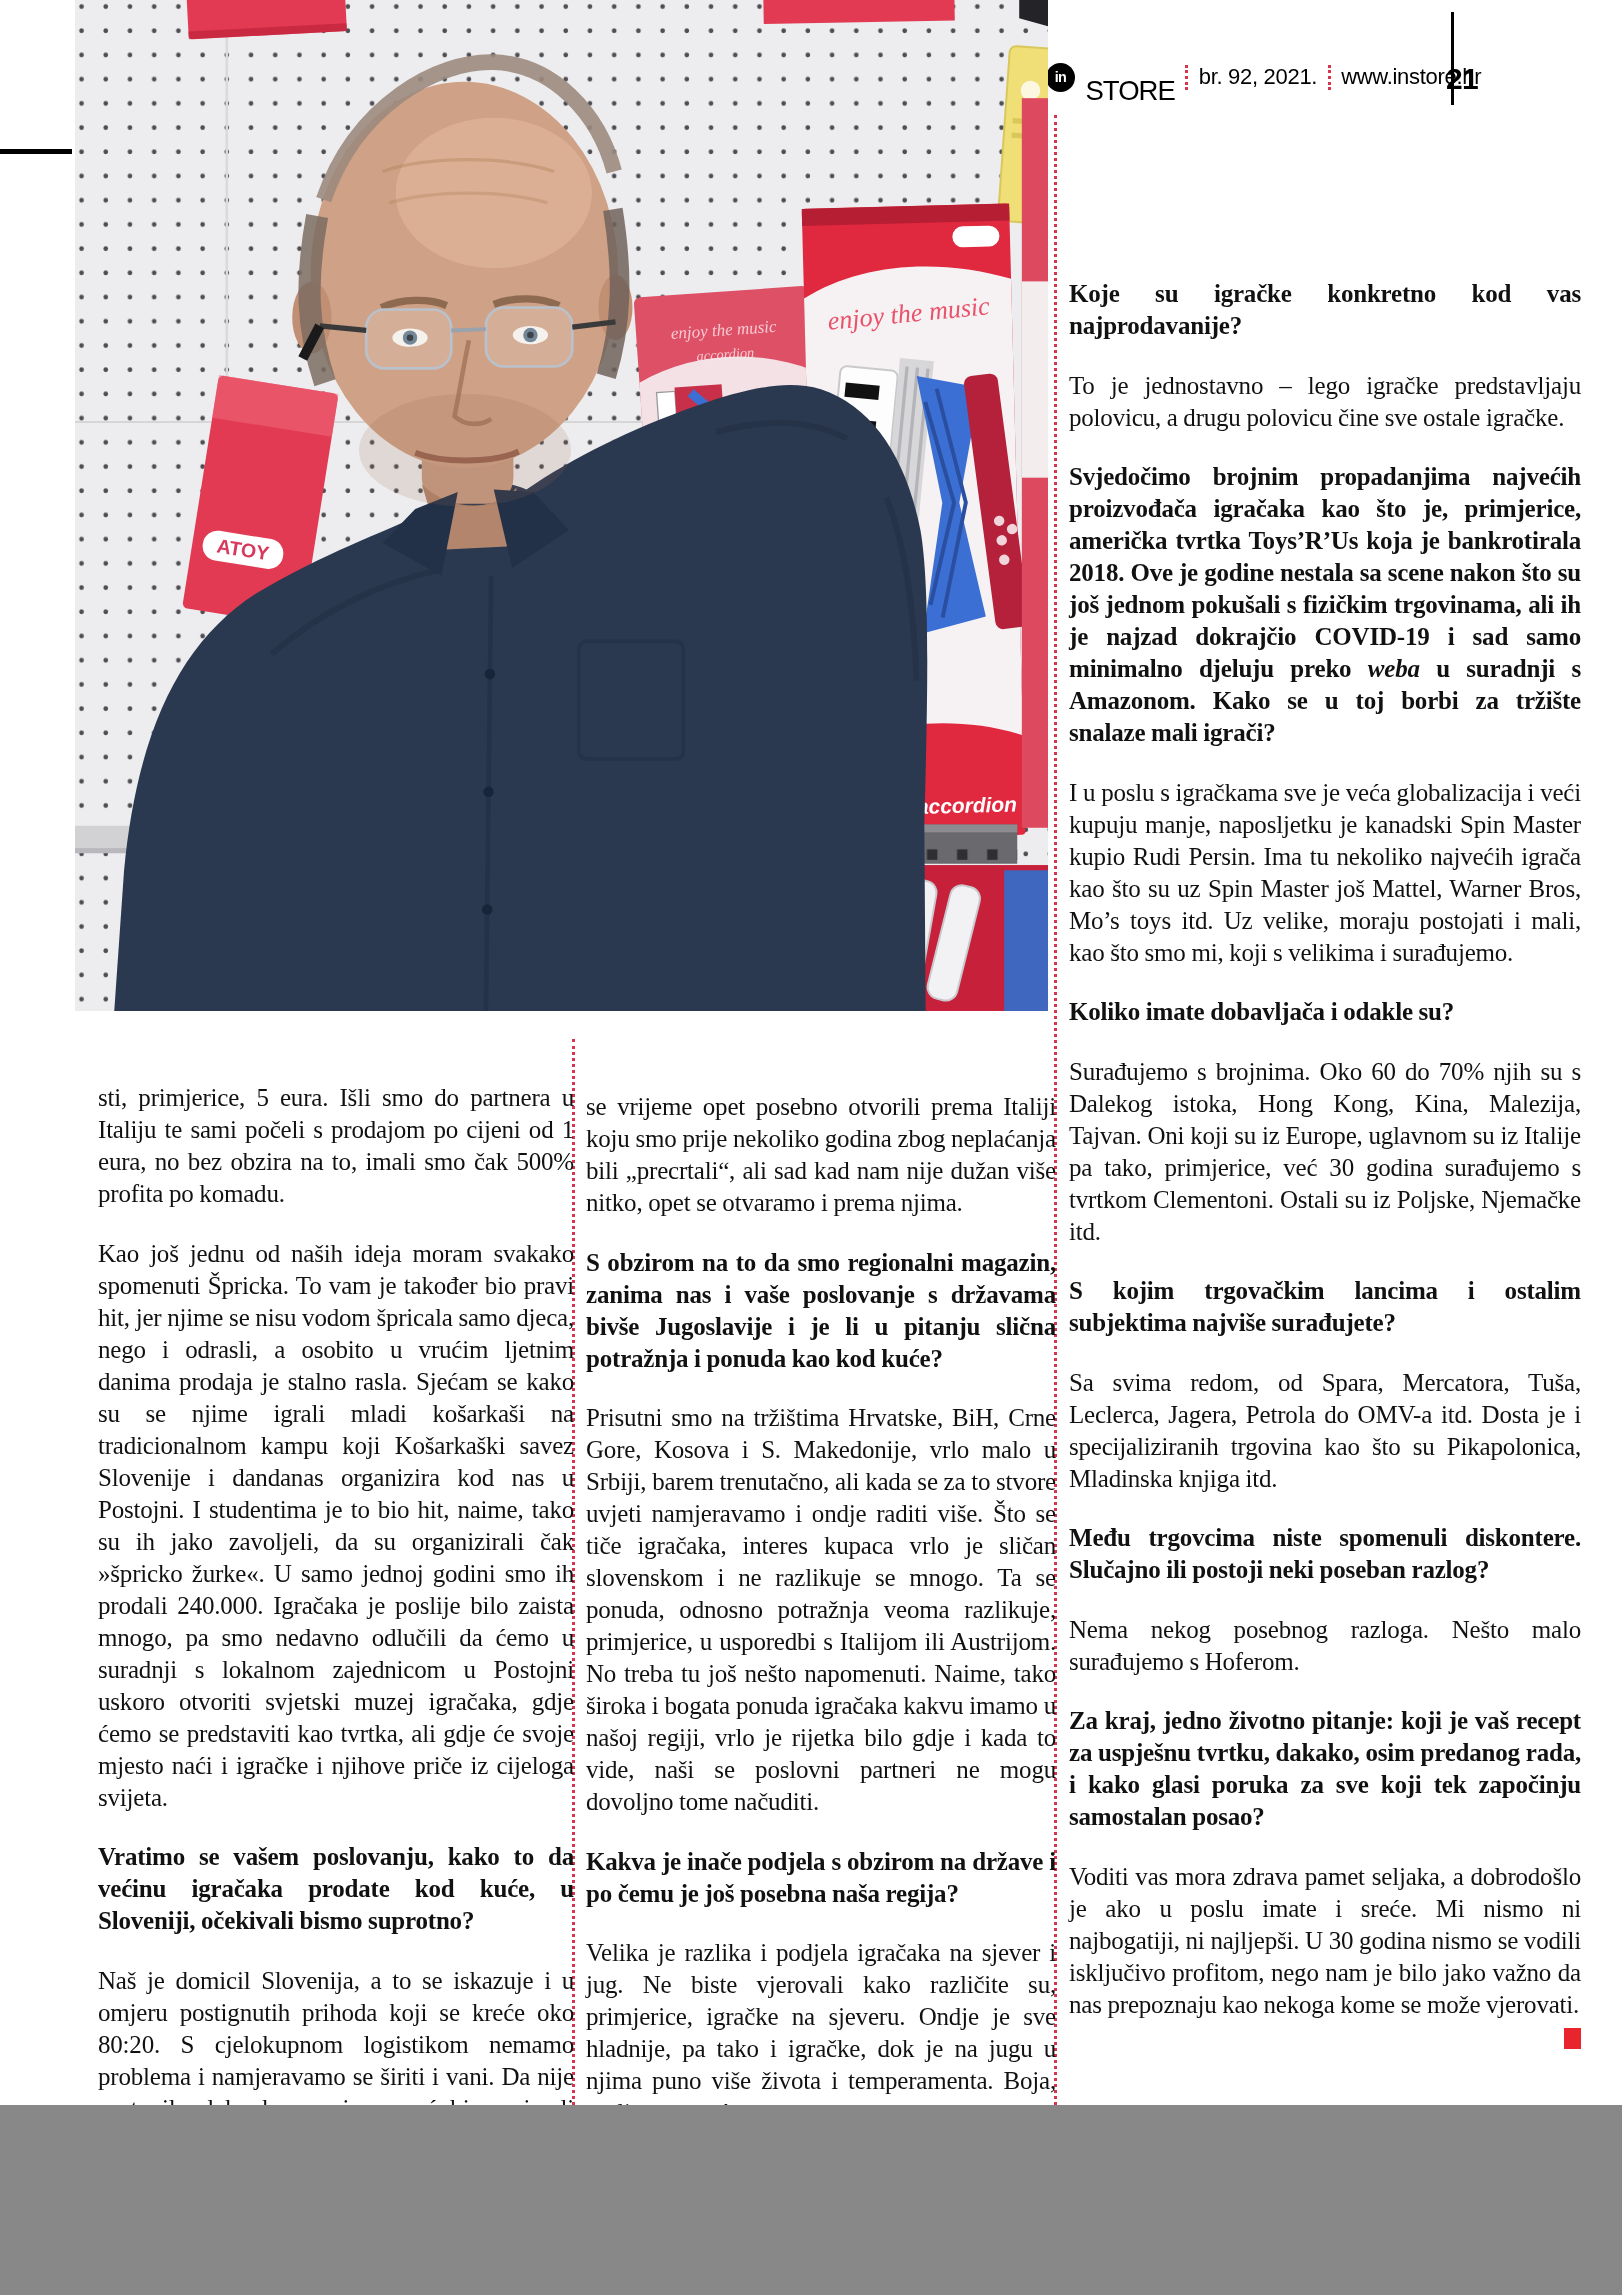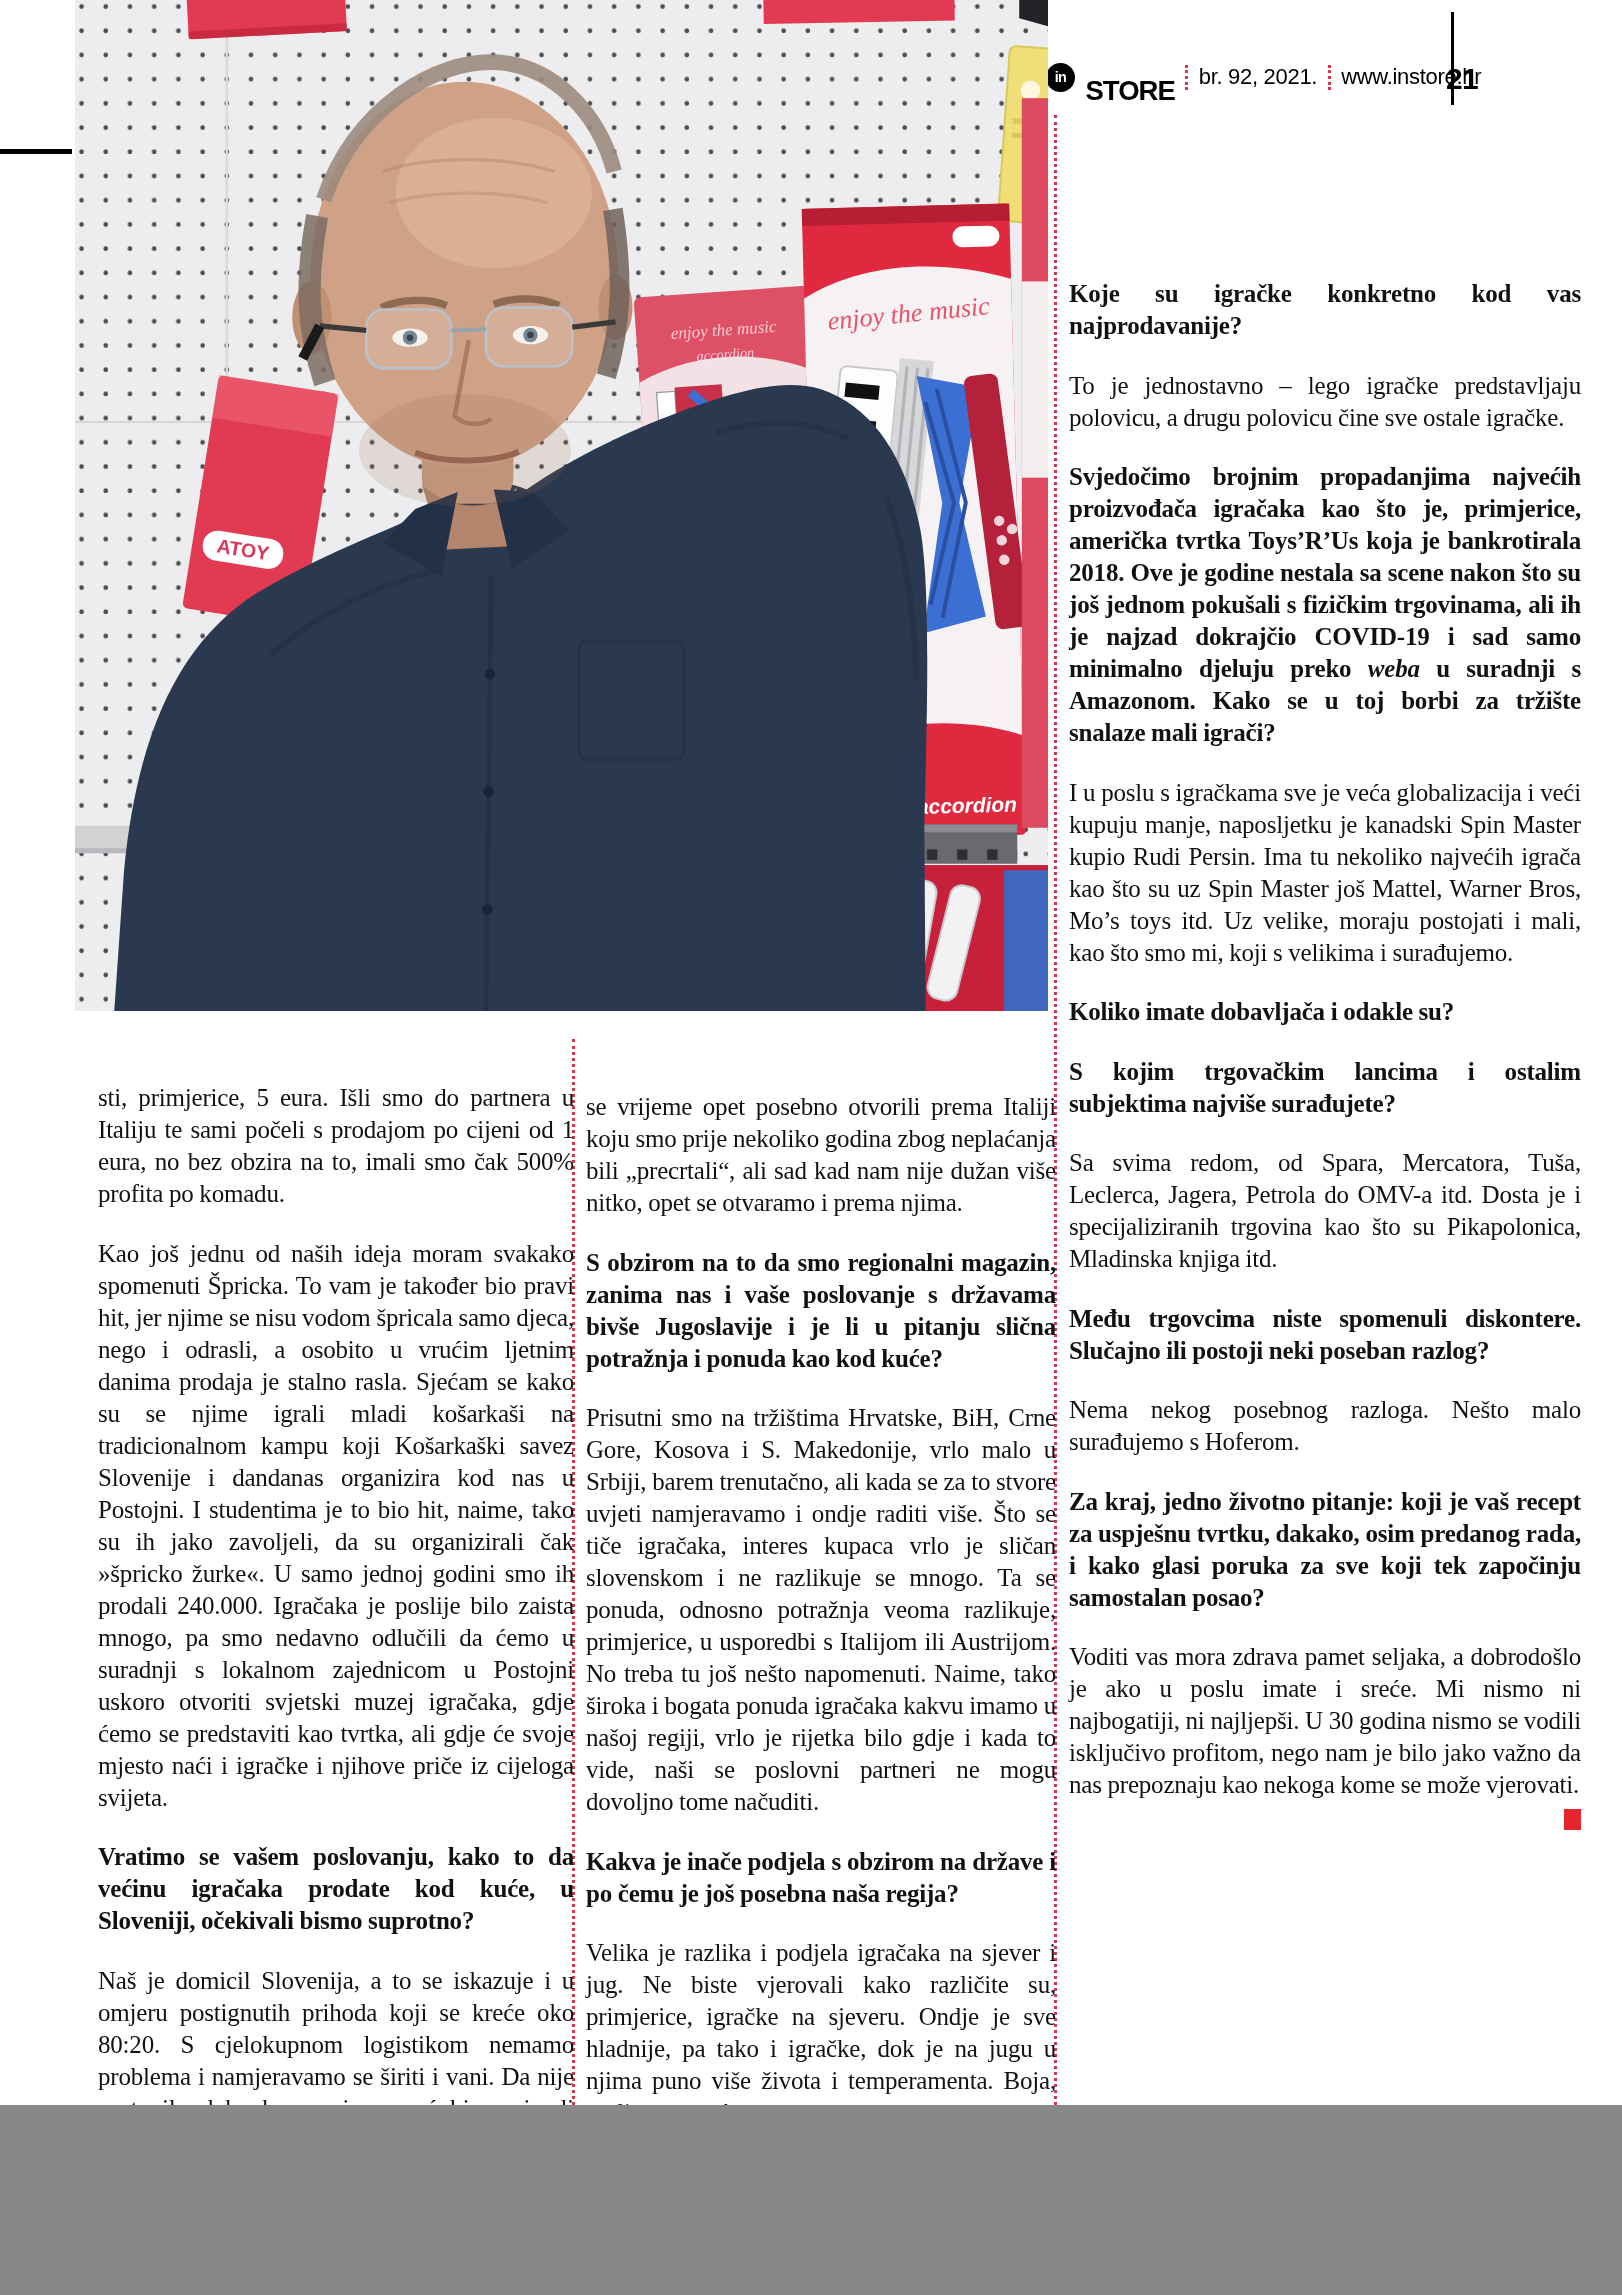--- a/index.html
+++ b/index.html
@@ -4,21 +4,21 @@
 <style>
   html,body{margin:0;padding:0;background:#888;}
   .page{position:relative;width:1623px;height:2105px;background:#ffffff;overflow:hidden;
         font-family:"Liberation Serif", serif;color:#111;}
   
   .masthead{position:absolute;left:1046px;top:60px;height:34px;display:flex;align-items:center;gap:10.5px;
             font-family:"Liberation Sans", sans-serif;}
   .in-circle{width:29px;height:29px;border-radius:50%;background:#000;color:#fff;
              display:flex;align-items:center;justify-content:center;
              font-weight:bold;font-size:14.4px;letter-spacing:-0.7px;}
-  .logo-store{font-weight:700;font-size:27.5px;letter-spacing:-1px;color:#000;margin-top:28px;}
+  .logo-store{font-weight:400;font-size:27.5px;letter-spacing:-1px;color:#000;margin-top:28px;}
   .vsep{width:0;height:25px;border-left:3.3px dotted #d9344e;}
   .mh-text{font-size:22px;letter-spacing:-0.3px;color:#000000;}
   .head-divider{position:absolute;left:1451px;top:11.8px;width:2.6px;height:93px;background:#000;}
   .page-num{position:absolute;left:1446px;top:62px;font-family:"Liberation Sans", sans-serif;
             font-weight:800;font-size:30px;letter-spacing:-0.7px;color:#000;}
   .left-rule{position:absolute;left:0;top:149px;width:72px;height:5.2px;background:#000;}
   
   .photo-wrap{position:absolute;left:75px;top:0;width:973px;height:1011px;overflow:hidden;}
   
   .vdot{position:absolute;width:0;border-left:3.3px dotted #d9344e;}
@@ -259,20 +259,21 @@
     <p class="q">Kakva je inače podjela s obzirom na države i po čemu je još posebna naša regija?</p>
     <p>Velika je razlika i podjela igračaka na sjever i jug. Ne biste vjerovali kako različite su, primjerice, igračke na sjeveru. Ondje je sve hladnije, pa tako i igračke, dok je na jugu u njima puno više života i temperamenta. Boja, topline, svega!</p>
   </div>
 
   <div class="col" id="col3">
     <p class="q">Koje su igračke konkretno kod vas najprodavanije?</p>
     <p>To je jednostavno – lego igračke predstavljaju polovicu, a drugu polovicu čine sve ostale igračke.</p>
     <p class="q"><span>Svjedočimo brojnim propadanjima najvećih proizvođača igračaka kao što je, primjerice, američka tvrtka Toys’R’Us koja je bankrotirala 2018. Ove je godine nestala sa scene nakon što su još jednom pokušali s fizičkim trgovinama, ali ih je najzad dokrajčio COVID-19 i sad samo minimalno djeluju preko </span><em>weba</em><span> u suradnji s Amazonom. Kako se u toj borbi za tržište snalaze mali igrači?</span></p>
     <p>I u poslu s igračkama sve je veća globalizacija i veći kupuju manje, naposljetku je kanadski Spin Master kupio Rudi Persin. Ima tu nekoliko najvećih igrača kao što su uz Spin Master još Mattel, Warner Bros, Mo’s toys itd. Uz velike, moraju postojati i mali, kao što smo mi, koji s velikima i surađujemo.</p>
     <p class="q">Koliko imate dobavljača i odakle su?</p>
+    <p>Surađujemo s brojnima. Oko 60 do 70% njih su s Dalekog istoka, Hong Kong, Kina, Malezija, Tajvan. Oni koji su iz Europe, uglavnom su iz Italije pa tako, primjerice, već 30 godina surađujemo s tvrtkom Clementoni. Ostali su iz Poljske, Njemačke itd.</p>
     <p class="q">S kojim trgovačkim lancima i ostalim subjektima najviše surađujete?</p>
     <p>Sa svima redom, od Spara, Mercatora, Tuša, Leclerca, Jagera, Petrola do OMV-a itd. Dosta je i specijaliziranih trgovina kao što su Pikapolonica, Mladinska knjiga itd.</p>
     <p class="q">Među trgovcima niste spomenuli diskontere. Slučajno ili postoji neki poseban razlog?</p>
     <p>Nema nekog posebnog razloga. Nešto malo surađujemo s Hoferom.</p>
     <p class="q">Za kraj, jedno životno pitanje: koji je vaš recept za uspješnu tvrtku, dakako, osim predanog rada, i kako glasi poruka za sve koji tek započinju samostalan posao?</p>
     <p><span>Voditi vas mora zdrava pamet seljaka, a dobrodošlo je ako u poslu imate i sreće. Mi nismo ni najbogatiji, ni najljepši. U 30 godina nismo se vodili isključivo profitom, nego nam je bilo jako važno da nas prepoznaju kao nekoga kome se može vjerovati.</span><span class="endmark"></span></p>
   </div>
 
 </div>
 

